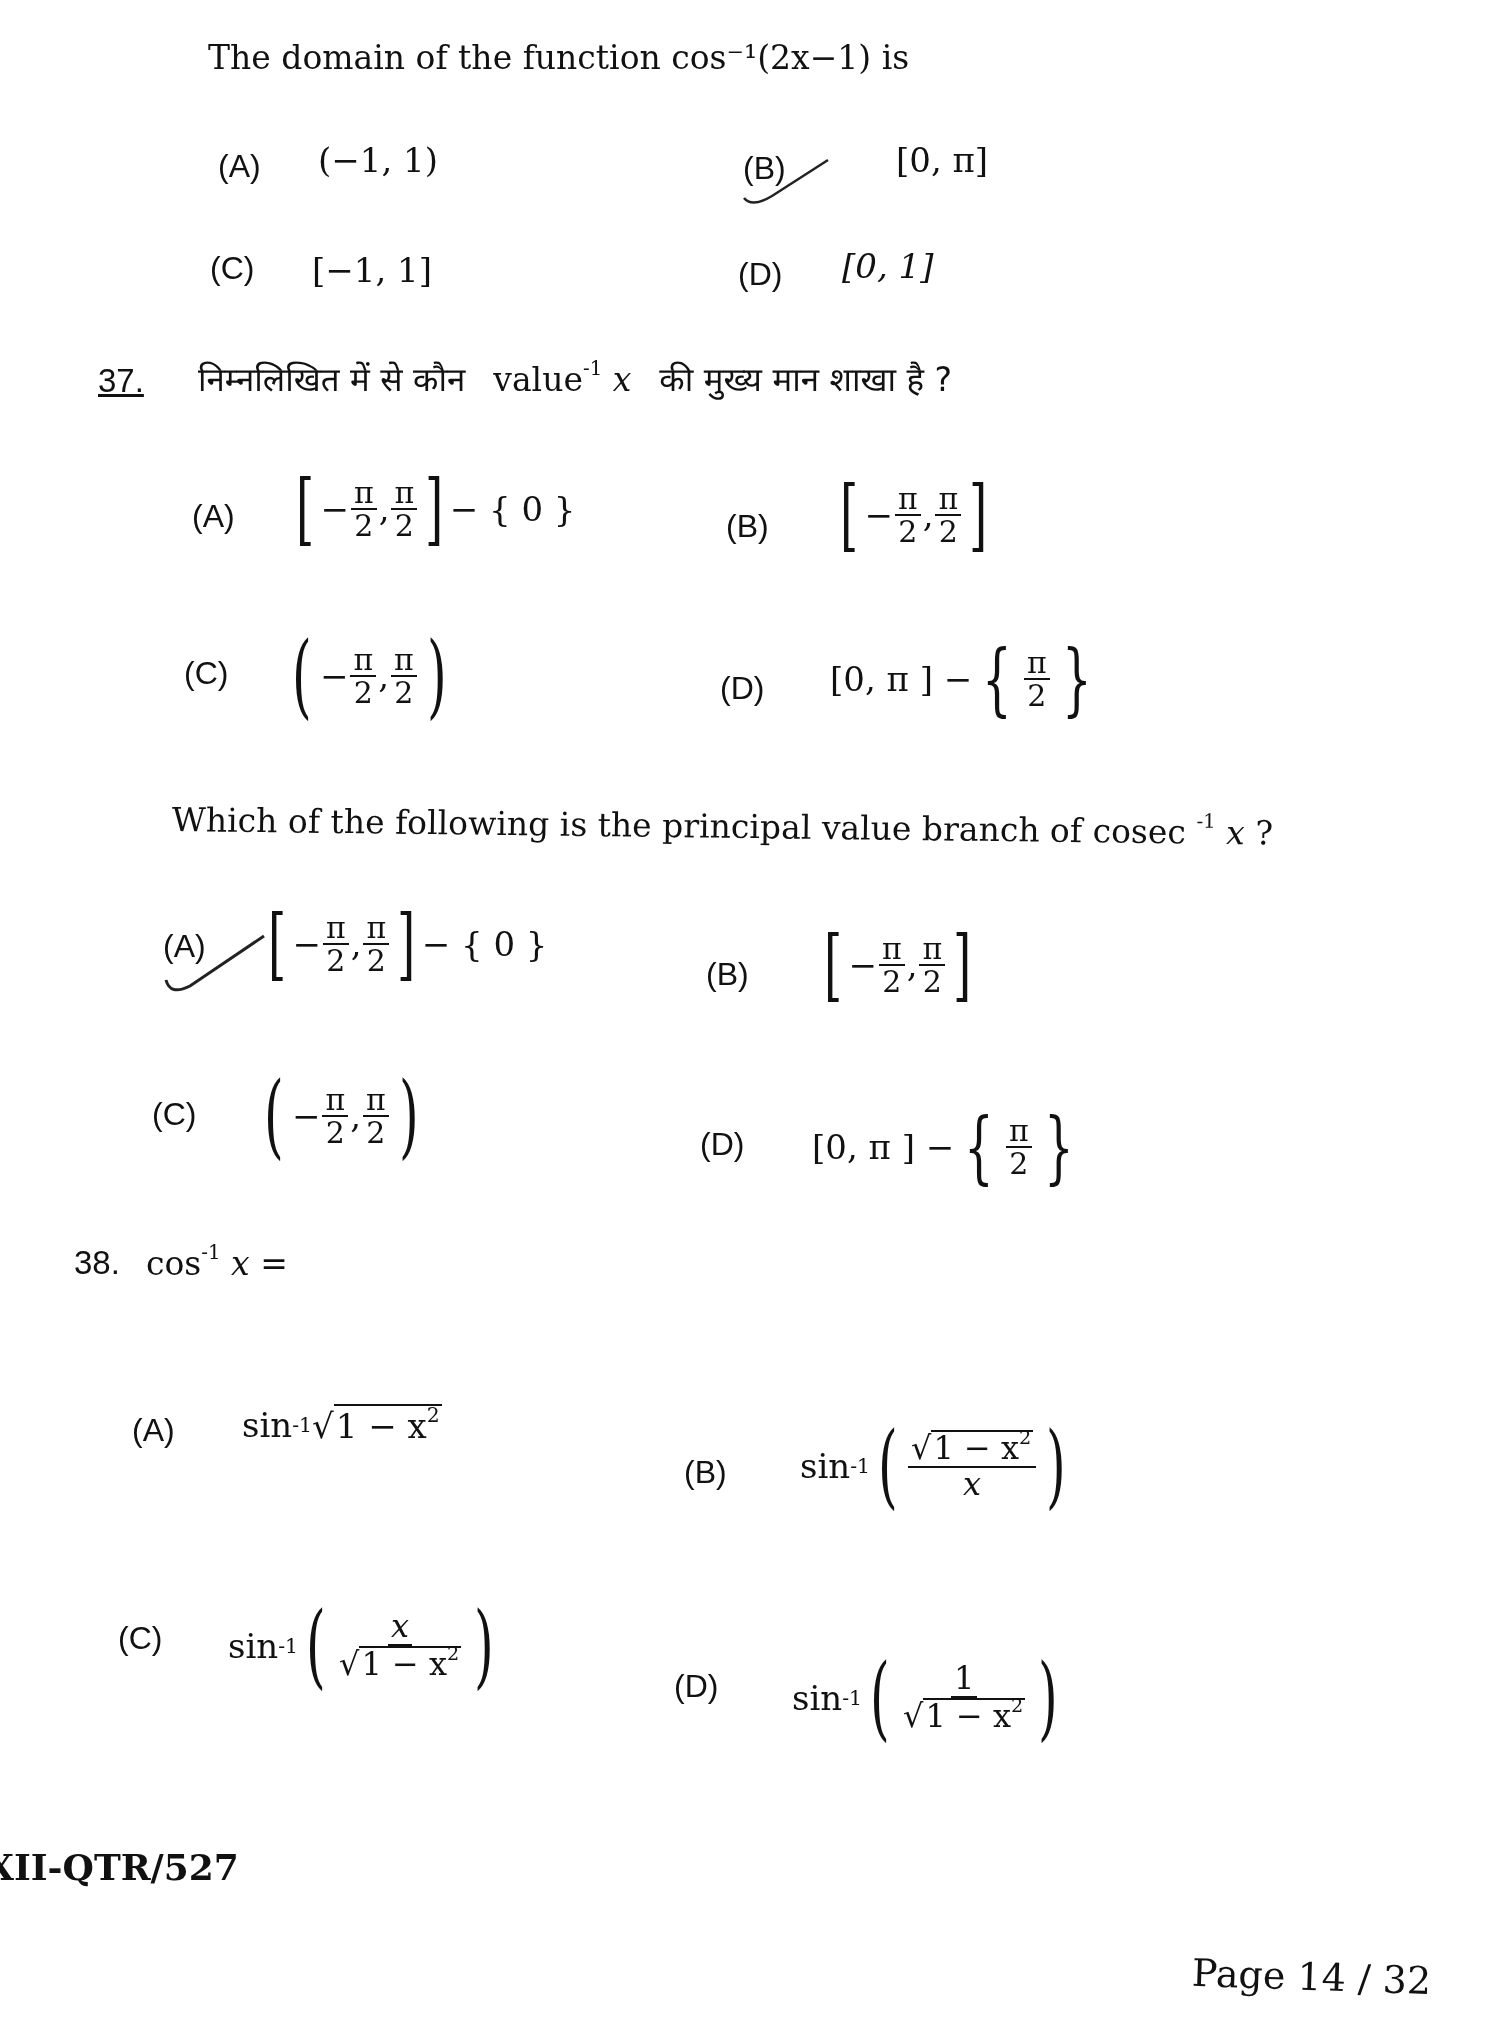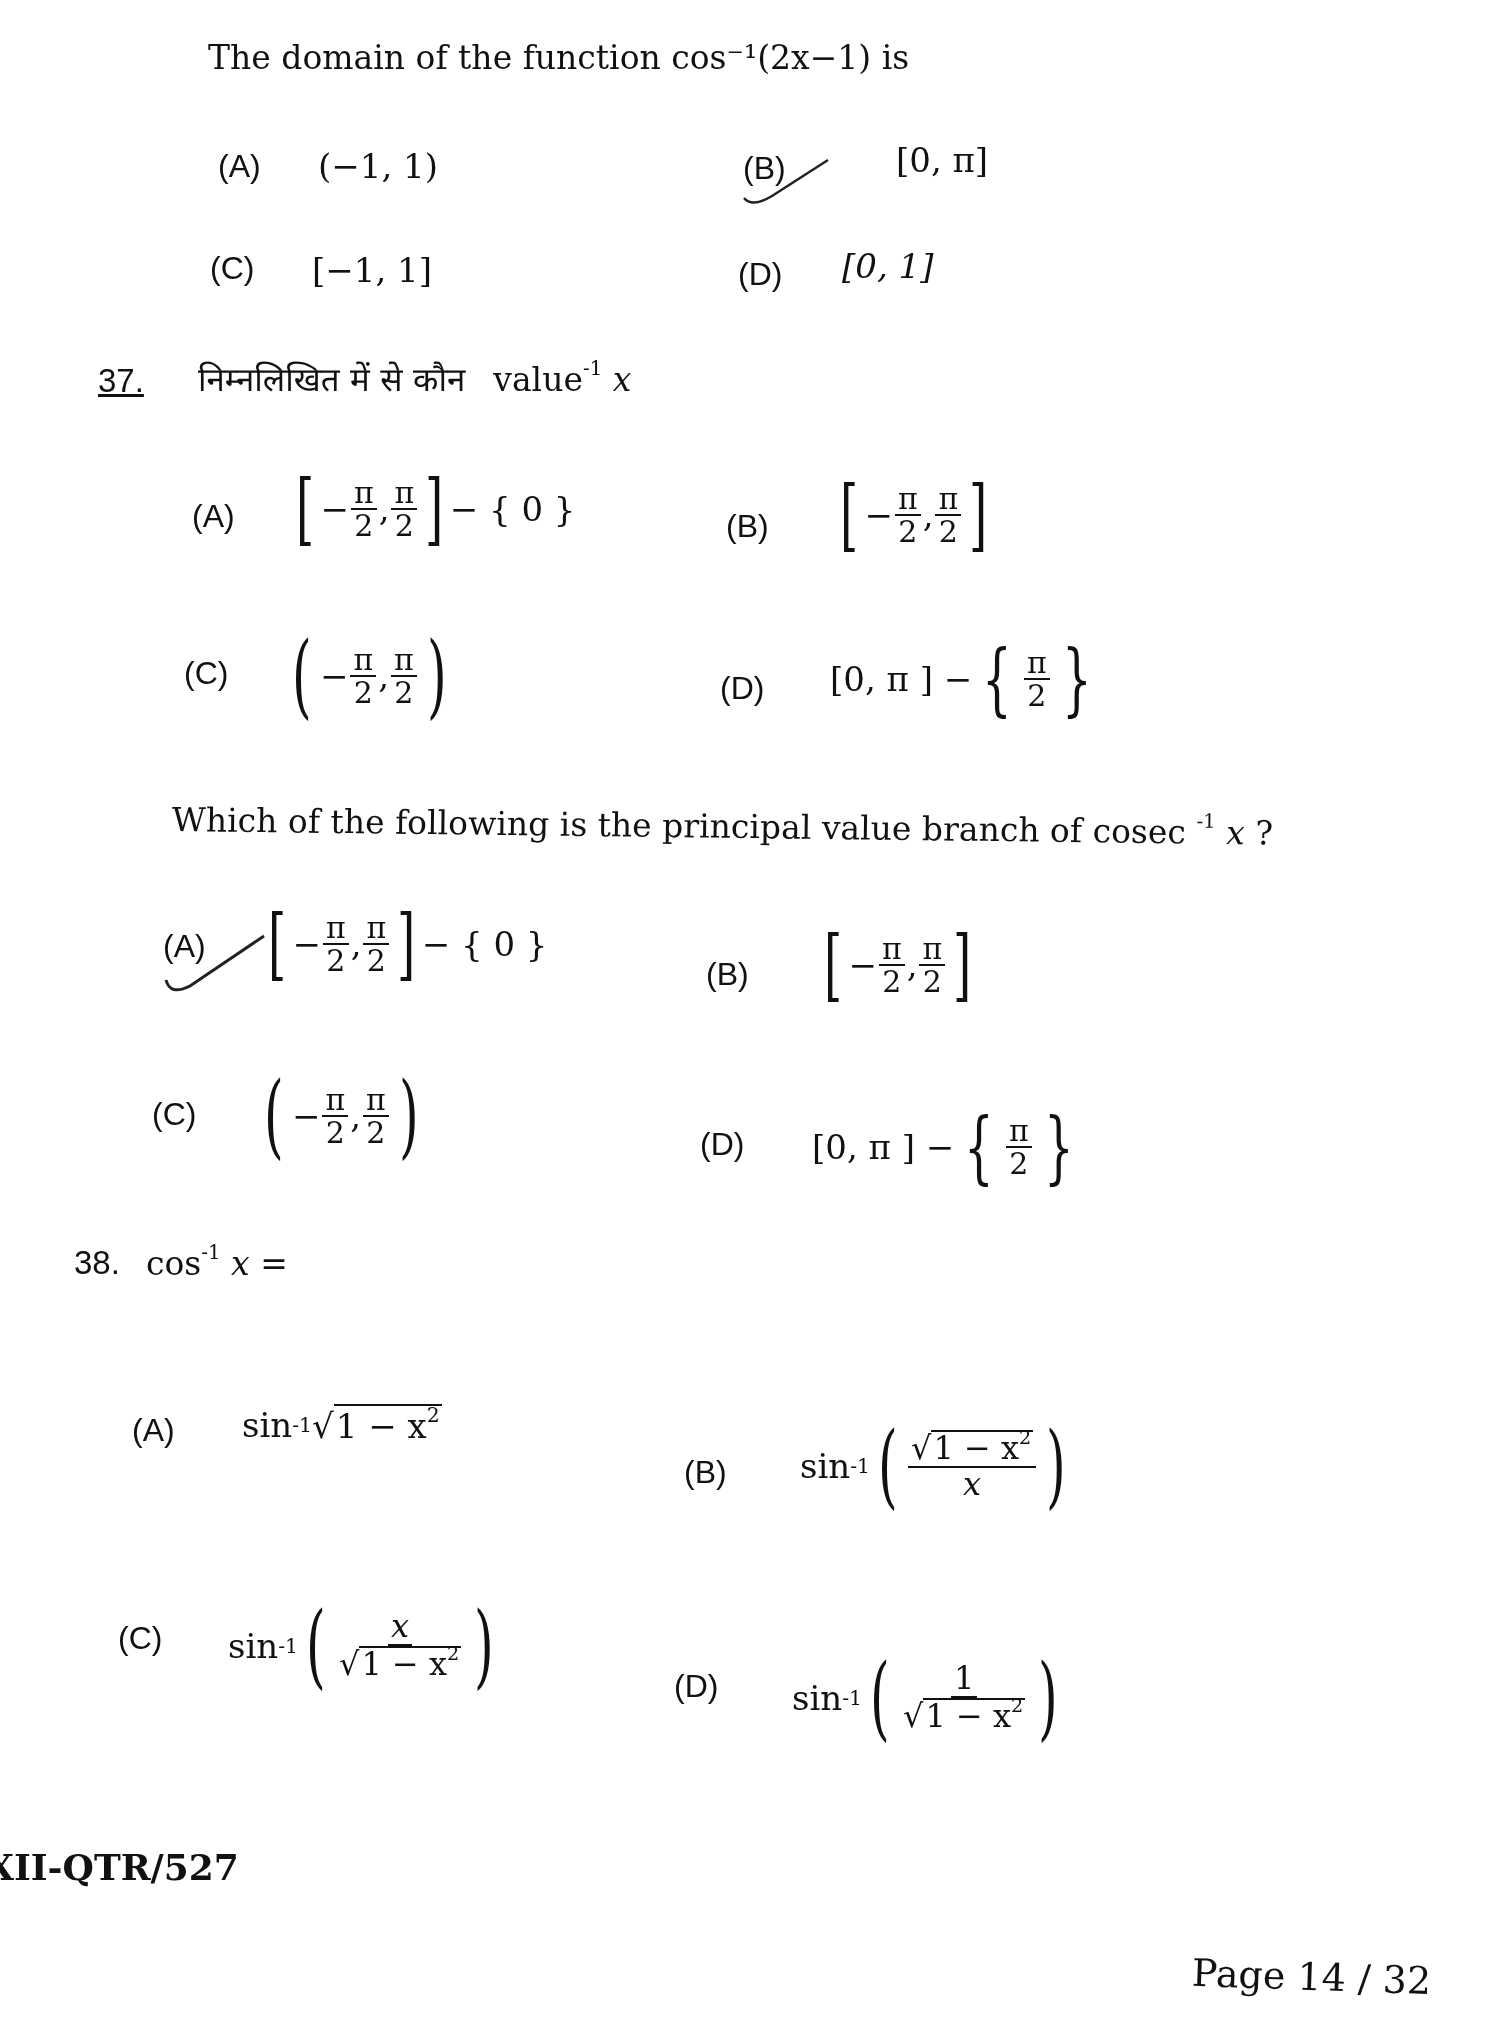--- a/index.html
+++ b/index.html
@@ -25,38 +25,39 @@
   .tick { position:absolute; }
 </style>
 </head>
 <body>
 
 <div class="abs q-text" style="left:208px;top:38px;">
   <span>The domain of the function cos⁻¹(2x−1) is</span>
 </div>
 
 <div class="abs lbl" style="left:218px;top:148px;">(A)</div>
-<div class="abs math" style="left:318px;top:146px;">(−1, 1)</div>
+<div class="abs math" style="left:318px;top:140px;">(−1, 1)</div>
 
 <div class="abs lbl" style="left:743px;top:150px;">(B)</div>
 <svg class="tick" style="left:742px;top:150px;" width="90" height="60">
   <path d="M2 48 Q10 58 30 46 L86 10" stroke="#222" stroke-width="2.5" fill="none"></path>
 </svg>
 <div class="abs math" style="left:896px;top:140px;text-align:right;">[0, π]</div>
 
 <div class="abs lbl" style="left:210px;top:250px;">(C)</div>
 <div class="abs math" style="left:312px;top:250px;">[−1, 1]</div>
 
 <div class="abs lbl" style="left:738px;top:256px;">(D)</div>
 <div class="abs math" style="left:842px;top:246px;font-style:italic;">[0, 1]</div>
 
 <div class="abs qnum" style="left:98px;top:362px;text-decoration:underline;">37.</div>
 <div class="abs" style="left:198px;top:356px;display:flex;align-items:baseline;gap:28px;">
   <span class="hindi">निम्नलिखित में से कौन</span>
   <span class="q-text"><span>value</span><sup>-1</sup>&nbsp;<i>x</i></span>
+  <span class="hindi">की मुख्य मान शाखा है ?</span>
 </div>
 
 <div class="abs lbl" style="left:192px;top:498px;">(A)</div>
 <div class="abs math" style="left:290px;top:470px;">
   <span class="big">[</span><span>−</span>
   <span class="frac">
       <span class="num">π</span>
       <span class="den">2</span>
     </span><span>,</span>
   <span class="frac">

